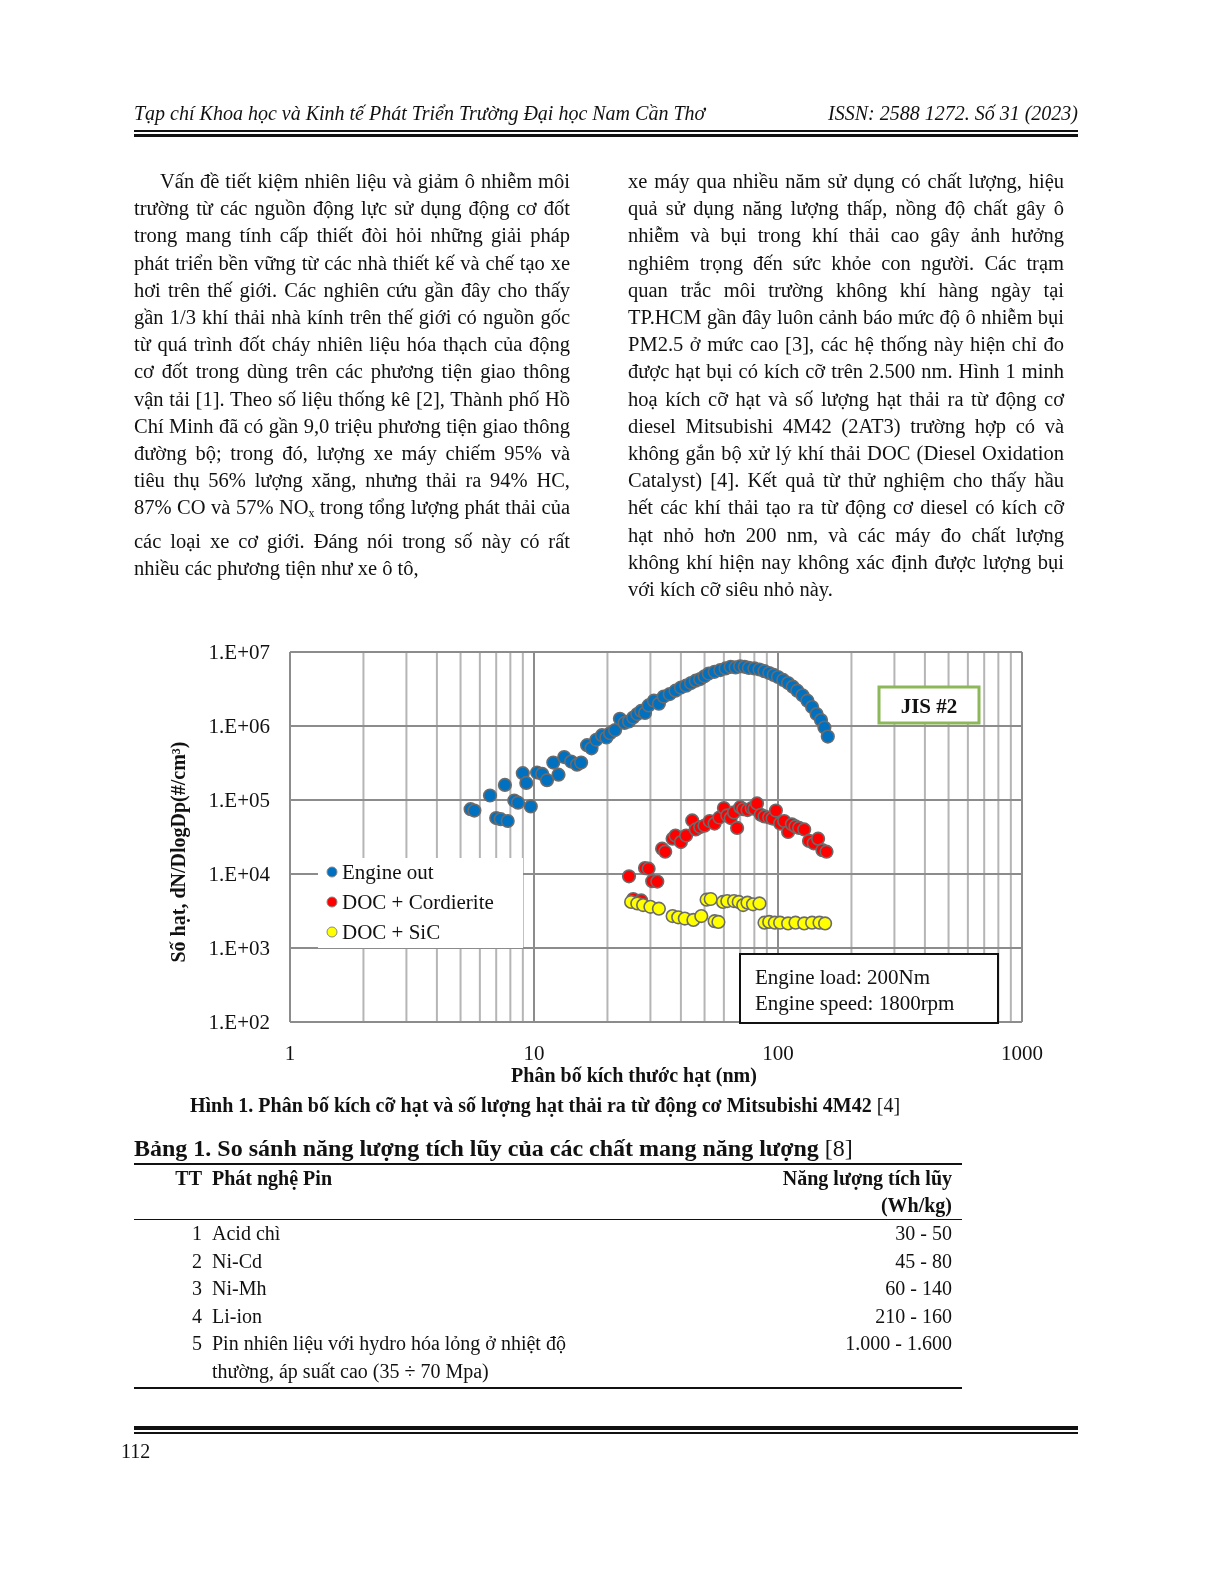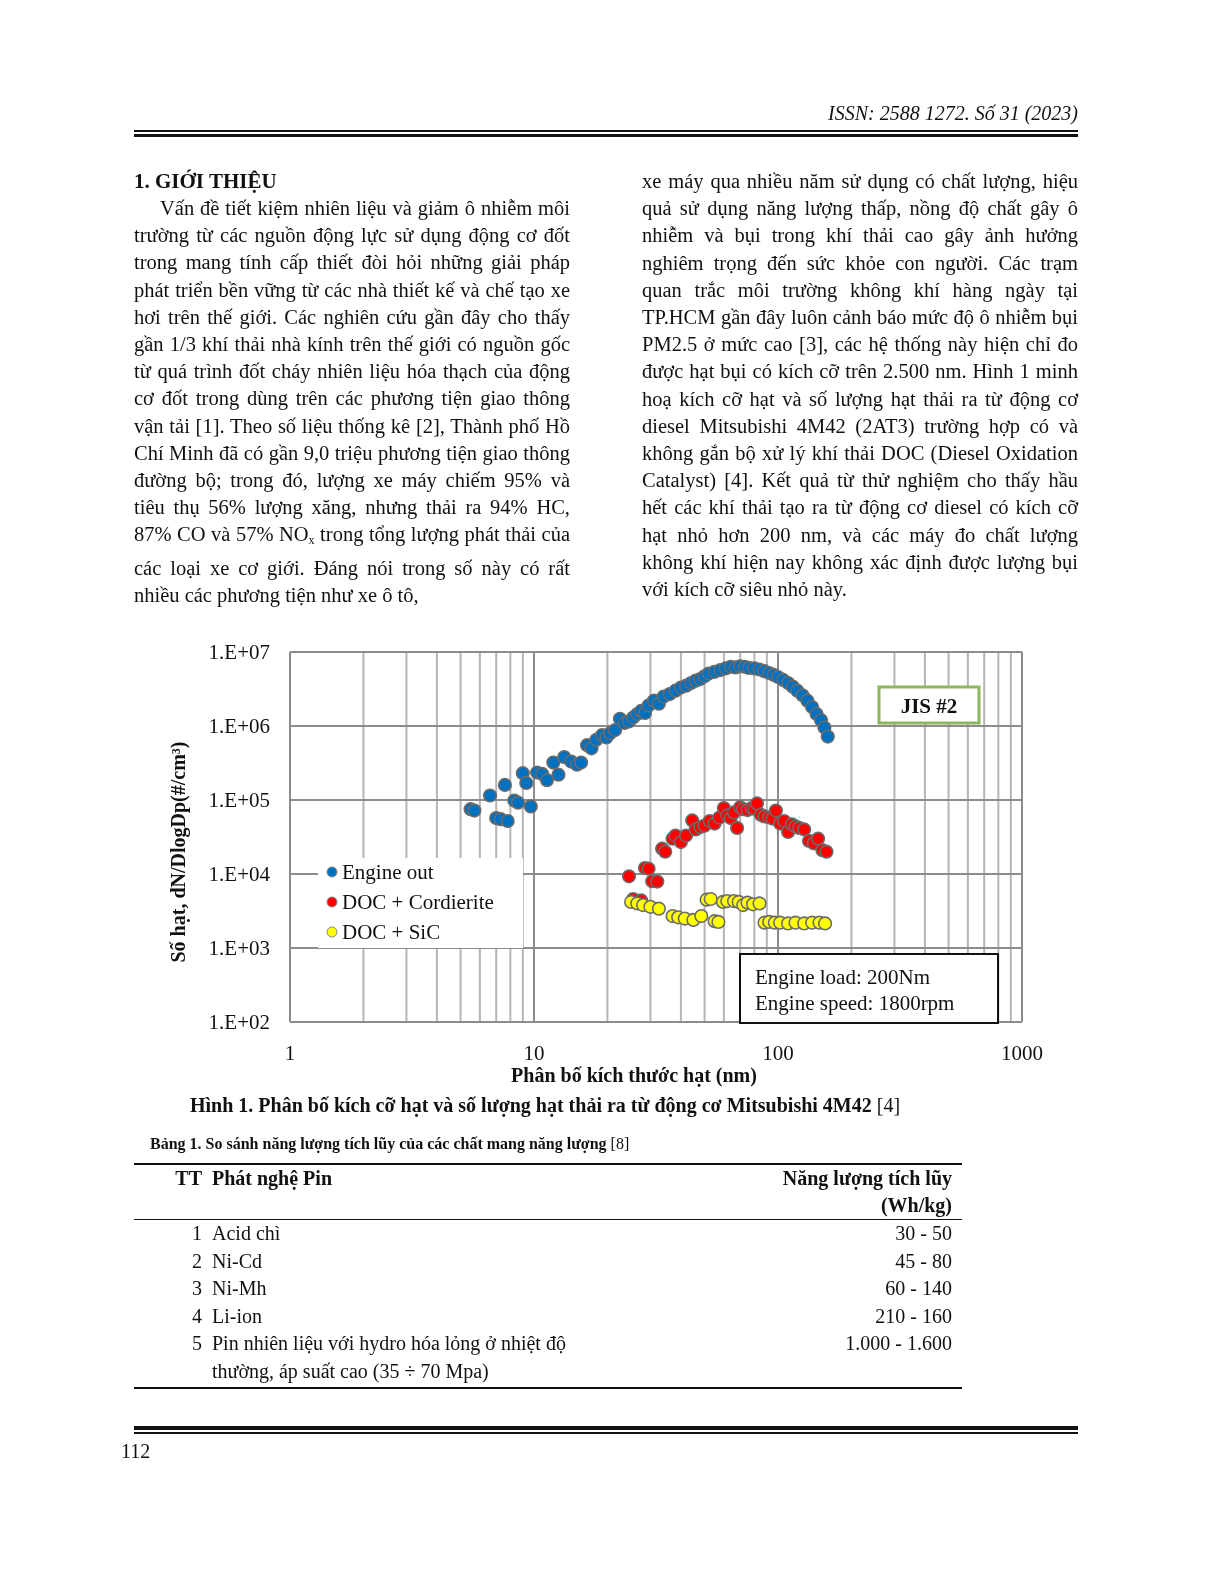--- a/index.html
+++ b/index.html
@@ -4,52 +4,52 @@
 <style>
   html, body { margin:0; padding:0; background:#fff; }
   body { width:1225px; height:1585px; position:relative; font-family:"Liberation Serif", serif; color:#111; overflow:hidden; }
   .header { position:absolute; left:134px; top:102px; width:944px; height:26px; font-style:italic; font-size:20px; }
   .header .left { position:absolute; left:0; top:0; }
   .header .right { position:absolute; right:0; top:0; }
   .rule-top1 { position:absolute; left:134px; width:944px; top:130px; height:2px; background:#111; }
   .rule-top2 { position:absolute; left:134px; width:944px; top:134px; height:3px; background:#111; }
   .col { position:absolute; top:168px; width:436px; font-size:20.5px; line-height:27.2px; text-align:justify; }
   .col.left { left:134px; }
-  .col.right { left:642px; }
+  .col.right { left:628px; }
   .col p { margin:0; }
   .col p.indent { text-indent:26px; }
   .section-title { font-weight:bold; font-size:21px; margin:0; line-height:27px; }
   sub.x { font-size:12px; vertical-align:-3px; }
   .chart { position:absolute; left:150px; top:636px; width:920px; height:460px; }
   .caption { position:absolute; left:0; width:1090px; top:1094px; text-align:center; font-weight:bold; font-size:20px; }
   .caption .ref { font-weight:normal; }
-  .table-title { position:absolute; left:150px; top:1135px; font-weight:bold; font-size:16px; }
+  .table-title { position:absolute; left:134px; top:1135px; font-weight:bold; font-size:24px; }
   .table-title .ref { font-weight:normal; }
   table.data { position:absolute; left:134px; top:1163px; width:828px; border-collapse:collapse; font-size:20px; }
   table.data thead th { font-weight:bold; vertical-align:top; padding:0; line-height:27px; border-top:2px solid #111; border-bottom:1.5px solid #111; }
   table.data td { padding:0; line-height:27.5px; vertical-align:top; }
   table.data tbody tr:last-child td { border-bottom:2px solid #111; padding-bottom:2px; }
   .c-tt { width:68px; text-align:right; }
   .c-name { text-align:left; padding-left:10px !important; }
   .c-val { text-align:right; width:260px; padding-right:10px !important; }
   .rule-bot1 { position:absolute; left:134px; width:944px; top:1426px; height:4px; background:#111; }
   .rule-bot2 { position:absolute; left:134px; width:944px; top:1432px; height:2px; background:#111; }
   .page-num { position:absolute; left:121px; top:1440px; font-size:20px; }
 </style>
 </head>
 <body>
 
 <div class="header">
+  <span class="left">Tạp chí Khoa học và Kinh tế Phát Triển Trường Đại học Nam Cần Thơ</span>
   <span class="right">ISSN: 2588 1272.  Số 31 (2023)</span>
 </div>
 <div class="rule-top1"></div>
 <div class="rule-top2"></div>
 
 <div class="col left">
-  <p class="section-title">1. GIỚI THIỆU</p>
   <p class="indent"><span>Vấn đề tiết kiệm nhiên liệu và giảm ô nhiễm môi trường từ các nguồn động lực sử dụng động cơ đốt trong mang tính cấp thiết đòi hỏi những giải pháp phát triển bền vững từ các nhà thiết kế và chế tạo xe hơi trên thế giới. Các nghiên cứu gần đây cho thấy gần 1/3 khí thải nhà kính trên thế giới có nguồn gốc từ quá trình đốt cháy nhiên liệu hóa thạch của động cơ đốt trong dùng trên các phương tiện giao thông vận tải [1]. Theo số liệu thống kê [2], Thành phố Hồ Chí Minh đã có gần 9,0 triệu phương tiện giao thông đường bộ; trong đó, lượng xe máy chiếm 95% và tiêu thụ 56% lượng xăng, nhưng thải ra 94% HC, 87% CO và 57% NO</span><sub class="x">x</sub><span> trong tổng lượng phát thải của các loại xe cơ giới. Đáng nói trong số này có rất nhiều các phương tiện như xe ô tô,</span></p>
 </div>
 
 <div class="col right">
   <p>xe máy qua nhiều năm sử dụng có chất lượng, hiệu quả sử dụng năng lượng thấp, nồng độ chất gây ô nhiễm và bụi trong khí thải cao gây ảnh hưởng nghiêm trọng đến sức khỏe con người. Các trạm quan trắc môi trường không khí hàng ngày tại TP.HCM gần đây luôn cảnh báo mức độ ô nhiễm bụi PM2.5 ở mức cao [3], các hệ thống này hiện chỉ đo được hạt bụi có kích cỡ trên 2.500 nm. Hình 1 minh hoạ kích cỡ hạt và số lượng hạt thải ra từ động cơ diesel Mitsubishi 4M42 (2AT3) trường hợp có và không gắn bộ xử lý khí thải DOC (Diesel Oxidation Catalyst) [4]. Kết quả từ thử nghiệm cho thấy hầu hết các khí thải tạo ra từ động cơ diesel có kích cỡ hạt nhỏ hơn 200 nm, và các máy đo chất lượng không khí hiện nay không xác định được lượng bụi với kích cỡ siêu nhỏ này.</p>
 </div>
 
 <div class="chart">
   <svg id="chart-svg" width="920" height="460" viewBox="0 0 920 460" xmlns="http://www.w3.org/2000/svg">
     <g id="grid">

